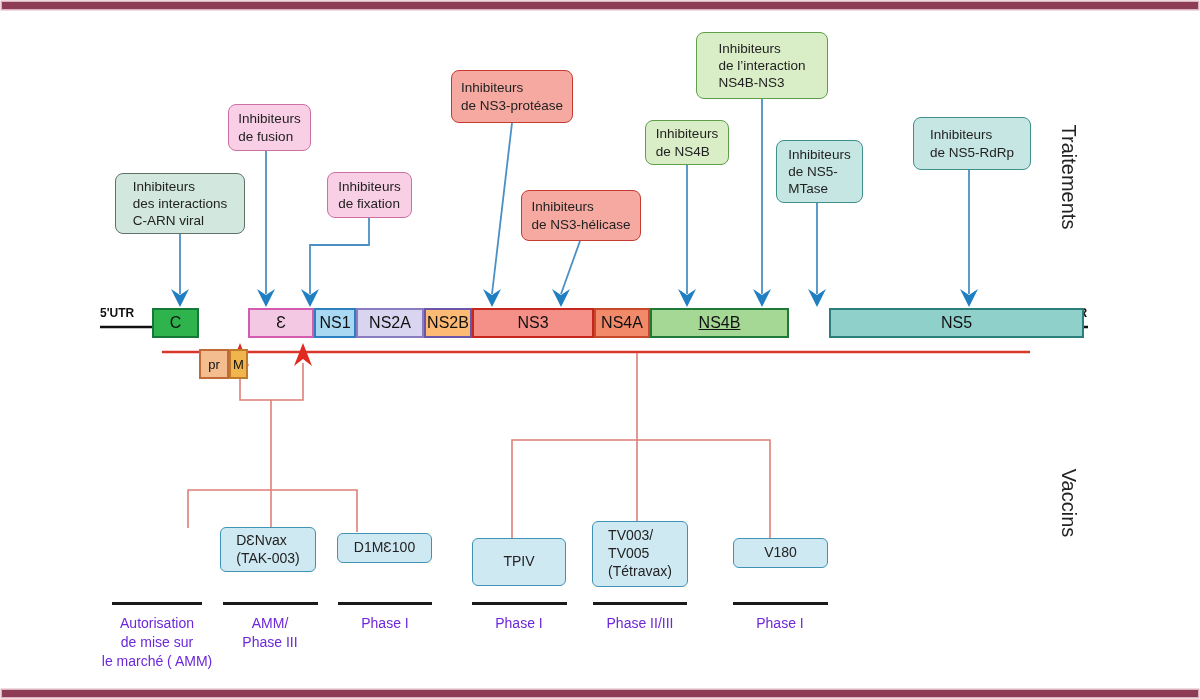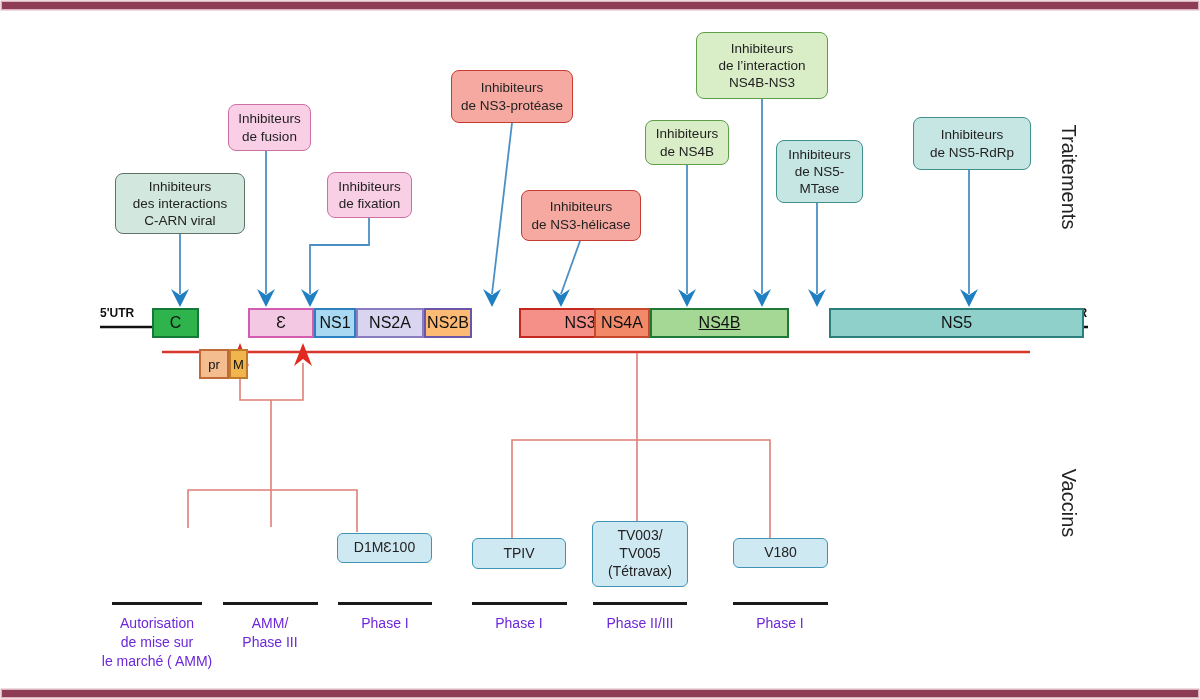--- a/index.html
+++ b/index.html
@@ -4,21 +4,21 @@
 <style>
   html,body{margin:0;padding:0;background:#fff;}
   #canvas{
     position:relative;width:1200px;height:699px;background:#ffffff;overflow:hidden;
     font-family:"Liberation Sans", sans-serif;color:#222;
   }
   .hbar{position:absolute;left:2px;width:1196px;height:7px;background:#8e3c55;
         box-shadow:0 0 0 1.5px #dcb3c1;}
   .box{
     position:absolute;display:flex;align-items:center;justify-content:center;
-    text-align:center;white-space:pre-line;border-radius:8px;border:1.8px solid #888;
+    white-space:pre-line;border-radius:8px;border:1.8px solid #888;
     font-size:13.5px;line-height:1.28;box-sizing:border-box;padding:10px 4px;
   }
   .box.teal-gray{background:#d2e7dd;border-color:#5f7268;}
   .box.pink{background:#f8cfe5;border-color:#cf6fa8;}
   .box.salmon{background:#f5a9a1;border-color:#c33b32;}
   .box.green{background:#d9edc6;border-color:#5f9e4a;}
   .box.teal{background:#c6e6e3;border-color:#3f8f8a;}
   .box.vaccine{background:#cfe9f3;border-color:#3f93b5;border-radius:6px;font-size:14px;}
   #genome-bar{position:absolute;left:152px;top:308px;width:892px;height:30px;}
   .seg{
@@ -119,28 +119,30 @@
   <span class="utr-label" style="left:1053px;top:306px">3'UTR</span>
 
   <div id="genome-bar">
     <div class="seg" style="left: 0px; width: 47px; background: rgb(47, 179, 76); border-color: rgb(21, 122, 56);">C</div>
     <div class="seg small" style="left: 47px; width: 30px; background: rgb(243, 189, 144); border-color: rgb(192, 106, 53);">pr</div>
     <div class="seg small" style="left: 77px; width: 19px; background: rgb(241, 181, 78); border-color: rgb(192, 123, 42);">M</div>
     <div class="seg" style="left: 96px; width: 66px; background: rgb(243, 200, 226); border-color: rgb(212, 92, 176);">Ɛ</div>
     <div class="seg" style="left: 162px; width: 42px; background: rgb(169, 217, 242); border-color: rgb(46, 127, 192);">NS1</div>
     <div class="seg" style="left: 204px; width: 68px; background: rgb(217, 212, 239); border-color: rgb(138, 124, 192);">NS2A</div>
     <div class="seg" style="left: 272px; width: 48px; background: #fdba74; border-color: rgb(106, 86, 168);">NS2B</div>
-    <div class="seg" style="left: 320px; width: 122px; background: rgb(245, 144, 137); border-color: rgb(197, 38, 31); margin-left: 47px;">NS3</div>
+    <div class="seg" style="left: 320px; width: 122px; background: rgb(245, 144, 137); border-color: rgb(197, 38, 31);">NS3</div>
     <div class="seg" style="left: 442px; width: 56px; background: rgb(242, 138, 106); border-color: rgb(197, 72, 42);">NS4A</div>
     <div class="seg" style="left: 498px; width: 139px; background: rgb(165, 215, 149); border-color: rgb(31, 122, 58); text-decoration: underline;">NS4B</div>
     <div class="seg" style="left: 637px; width: 255px; background: rgb(143, 208, 203); border-color: rgb(42, 127, 122); margin-left: 40px;">NS5</div>
   </div>
 
+  <div class="box vaccine" style="left:220px;top:527px;width:96px;height:45px">DƐNvax
+(TAK-003)</div>
   <div class="box vaccine" style="left:337px;top:533px;width:95px;height:30px">D1MƐ100</div>
-  <div class="box vaccine" style="left:472px;top:538px;width:94px;height:31px">TPIV</div>
+  <div class="box vaccine" style="left:472px;top:538px;width:94px;height:48px">TPIV</div>
   <div class="box vaccine" style="left:592px;top:521px;width:96px;height:66px">TV003/
 TV005
 (Tétravax)</div>
   <div class="box vaccine" style="left:733px;top:538px;width:95px;height:30px">V180</div>
 
   <div class="underline-bar" style="left:112px;top:602px;width:90px"></div>
   <div class="underline-bar" style="left:223px;top:602px;width:95px"></div>
   <div class="underline-bar" style="left:338px;top:602px;width:94px"></div>
   <div class="underline-bar" style="left:472px;top:602px;width:95px"></div>
   <div class="underline-bar" style="left:593px;top:602px;width:94px"></div>

